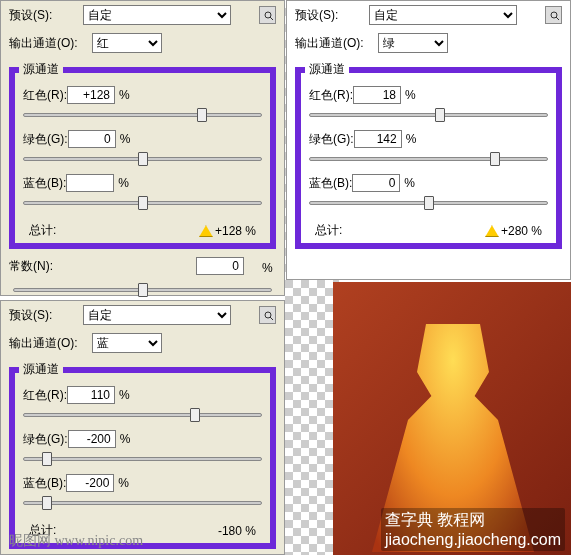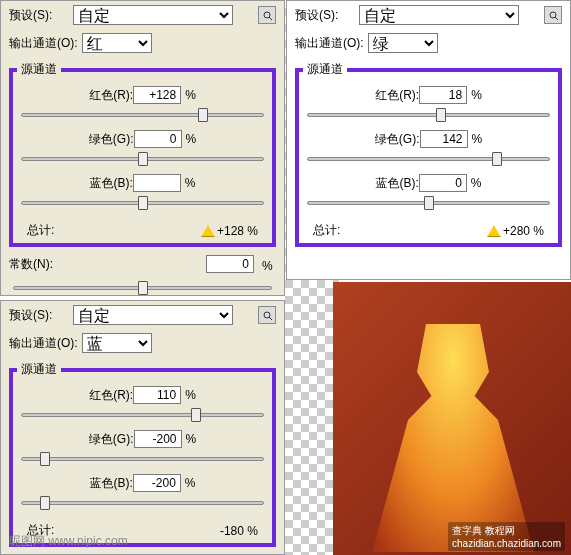--- a/index.html
+++ b/index.html
@@ -6,41 +6,41 @@
   body { font-family: "Microsoft YaHei", SimSun, sans-serif; font-size: 12px; background: #fff; width: 571px; height: 555px; position: relative; }
   .panel { position: absolute; background: #ece9d8; border: 1px solid #999; }
   .p1 { left: 0; top: 0; width: 285px; height: 296px; }
   .p2 { right: 0; top: 0; width: 285px; height: 280px; background: #fff; }
   .p3 { left: 0; top: 300px; width: 285px; height: 255px; }
   .img-preview { position: absolute; right: 0; top: 282px; width: 238px; height: 273px; background: linear-gradient(135deg, #b04020, #7a2010); overflow: hidden; }
   .checker { position: absolute; left: 285px; top: 0; width: 54px; height: 555px; background-image:
     linear-gradient(45deg, #ccc 25%, transparent 25%, transparent 75%, #ccc 75%),
     linear-gradient(45deg, #ccc 25%, transparent 25%, transparent 75%, #ccc 75%);
     background-size: 16px 16px; background-position: 0 0, 8px 8px; z-index: -1; }
-  .row { display: flex; align-items: center; padding: 4px 8px; gap: 4px; }
+  .row { display: flex; align-items: center; padding: 4px 8px; gap: 14px; }
   .lbl { min-width: 60px; }
-  select { font-size: 16px; height: 20px; background: #fff; border: 1px solid #7a7a7a; }
+  select { font-size: 12px; height: 20px; background: #fff; border: 1px solid #7a7a7a; }
   .preset-select { width: 160px; }
   .chan-select { width: 70px; }
   .menu-btn { width: 18px; height: 18px; background: #ddd; border: 1px solid #888; display: flex; align-items: center; justify-content: center; cursor: pointer; }
   .menu-btn svg { width: 10px; height: 10px; }
-  fieldset { margin: 4px 8px; border: 4px solid #6d28d9; padding: 6px 4px 2px 4px; }
+  fieldset { margin: 4px 8px; border: 6px solid #6d28d9; padding: 6px 4px 2px 4px; }
   legend { padding: 0 4px; }
   .slider-row { margin: 2px 0 0 0; }
-  .slider-label { display: flex; align-items: center; justify-content: center; padding: 0 4px; }
+  .slider-label { display: flex; align-items: center; justify-content: flex-start; padding: 0 4px; }
   .val-box { width: 48px; height: 18px; text-align: right; padding: 0 4px; border: 1px solid #7a7a7a; background: #fff; font-size: 12px; }
   .pct { margin-left: 4px; width: 14px; }
   .slider-track { position: relative; height: 18px; margin: 2px 4px 6px 4px; }
   .track-line { position: absolute; left: 0; right: 0; top: 7px; height: 4px; background: #ccc; border: 1px solid #888; border-radius: 2px; }
   .thumb { position: absolute; top: 2px; width: 10px; height: 14px; background: #eee; border: 1px solid #555; border-radius: 1px; transform: translateX(-50%); cursor: pointer; }
   .total-row { display: flex; justify-content: space-between; align-items: center; padding: 4px 10px 2px 10px; }
   .warn-icon { display: inline-block; width: 14px; height: 12px; background: #ffcc00; clip-path: polygon(50% 0, 100% 100%, 0 100%); border: 1px solid #aa8800; vertical-align: middle; margin-right: 2px; }
   .pad-top { margin-top: 4px; align-items: flex-end; }
-  .watermark { position: absolute; bottom: 4px; left: 8px; font-size: 12px; color: #888; }
-  .watermark2 { position: absolute; bottom: 4px; right: 6px; font-size: 10px; color: #fff; background: rgba(0,0,0,0.3); padding: 2px 4px; border-radius: 2px; }
+  .watermark { position: absolute; bottom: 4px; left: 8px; font-size: 14px; color: #888; font-family: Liberation Serif, serif; }
+  .watermark2 { position: absolute; bottom: 4px; right: 6px; font-size: 16px; color: #fff; background: rgba(0,0,0,0.3); padding: 2px 4px; border-radius: 2px; }
   .figure-silhouette { position: absolute; left: 30px; top: 30px; width: 180px; height: 240px; background: radial-gradient(ellipse at 50% 20%, #ffdd55, #ee8822 50%, #aa3311 90%); clip-path: polygon(35% 5%, 65% 5%, 70% 25%, 62% 35%, 75% 45%, 95% 100%, 5% 100%, 25% 45%, 38% 35%, 30% 25%); }
 </style>
 </head>
 <body>
 
 <div class="checker"></div>
 
 <div class="panel p1">
   <div class="row">
     <span class="lbl">预设(S):</span>
@@ -214,15 +214,15 @@
       <span><span>-180</span> <span>%</span></span>
     </div>
   </fieldset>
   <div class="watermark">昵图网 www.nipic.com</div>
 </div>
 
 <div class="img-preview">
   <div class="figure-silhouette"></div>
   <div class="watermark2">
     <div>查字典 教程网</div>
-    <div>chazidian.chazidian.com</div>
+    <div>jiaocheng.jiaocheng.com</div>
   </div>
 </div>
 
 </body></html>

